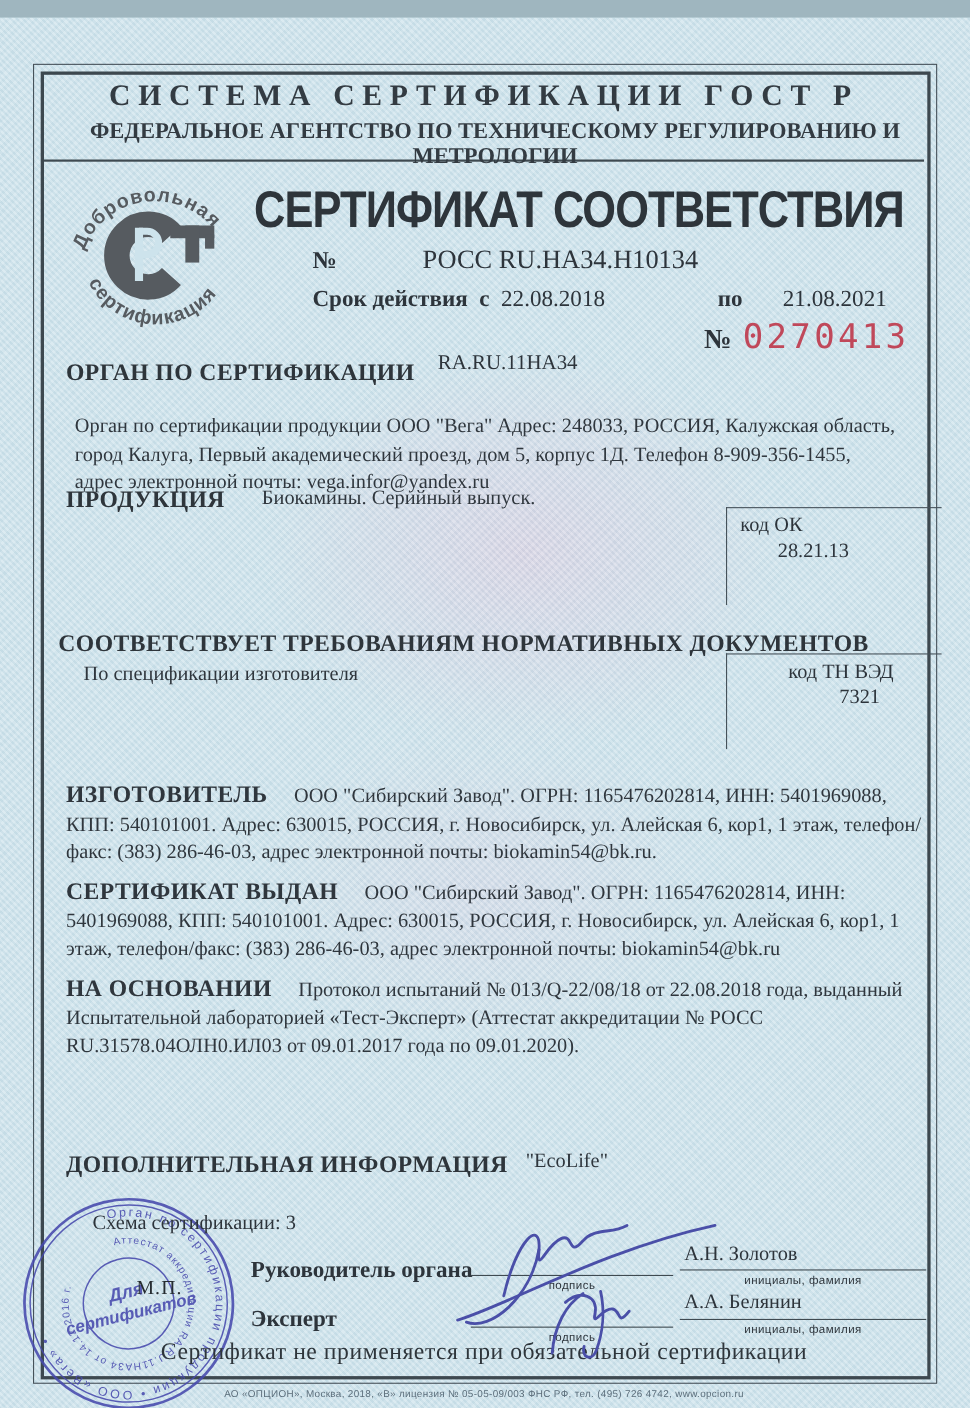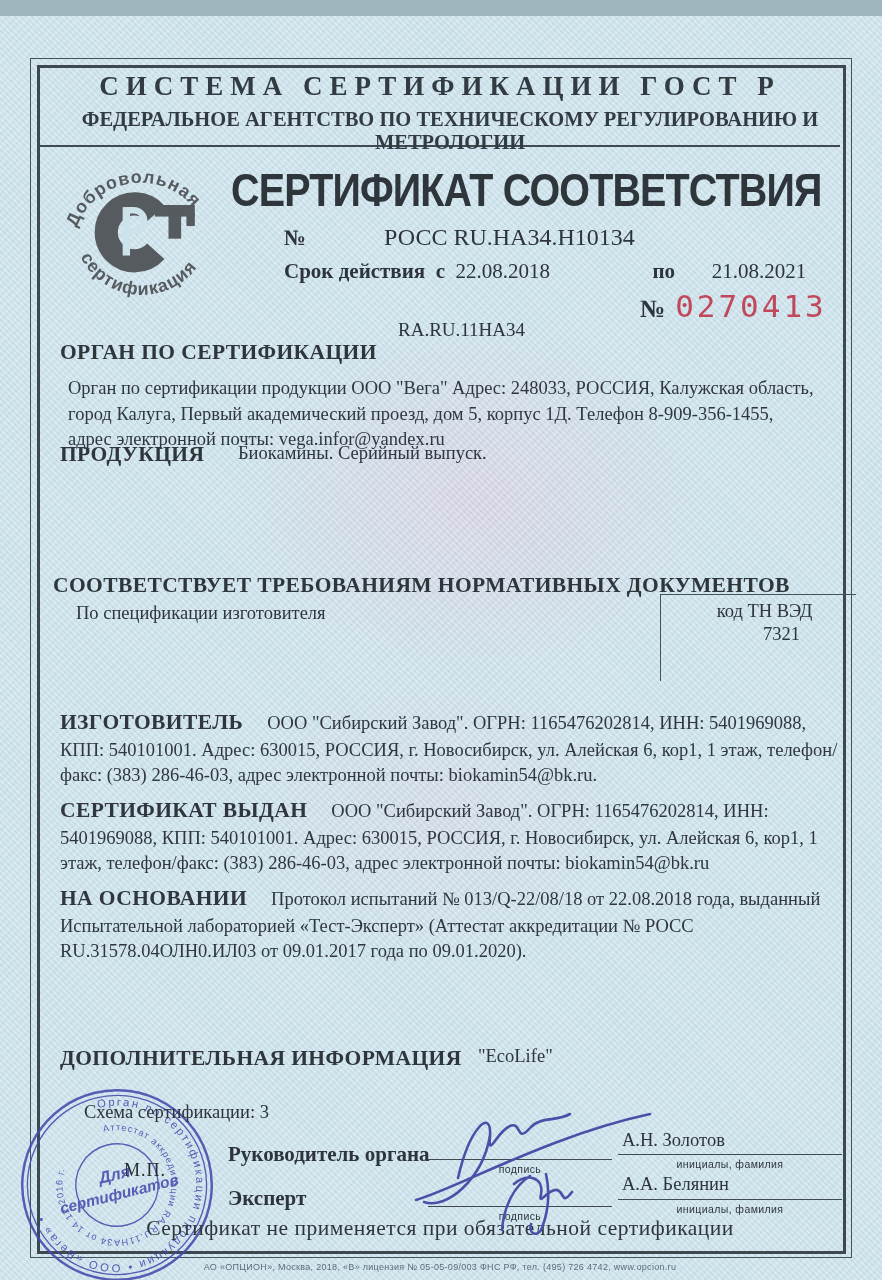--- a/index.html
+++ b/index.html
@@ -106,26 +106,30 @@
     <span style="display:inline-block;width:92px;"></span>
     <span>по</span>
     <span style="display:inline-block;width:26px;"></span>
     <span class="d">21.08.2021</span>
   </div>
 
   <div class="abs serial">
     <span class="n">№</span><span class="digits">0270413</span>
   </div>
 
-  <div class="abs seclabel z" style="left:60px;top:324px;">ОРГАН ПО СЕРТИФИКАЦИИ</div>
+  <div class="abs seclabel z" style="left:60px;top:310px;">ОРГАН ПО СЕРТИФИКАЦИИ</div>
   <div class="abs z" style="left:398px;top:303px;font-size:19px;">RA.RU.11НА34</div>
   <div class="abs body-text z" style="left:68px;top:360px;width:752px;">Орган по сертификации продукции ООО "Вега" Адрес: 248033, РОССИЯ, Калужская область, город Калуга, Первый академический проезд, дом 5, корпус 1Д. Телефон 8-909-356-1455, адрес электронной почты: vega.infor@yandex.ru</div>
 
   <div class="abs seclabel z" style="left:60px;top:426px;">ПРОДУКЦИЯ</div>
   <div class="abs body-text z" style="left:238px;top:425px;">Биокамины. Серийный выпуск.</div>
+  <div class="abs codebox" style="left:660px;top:445px;width:183px;height:82px;">
+    <div>код ОК</div>
+    <div class="cv">28.21.13</div>
+  </div>
 
   <div class="abs seclabel z" style="left:53px;top:557px;">СООТВЕТСТВУЕТ ТРЕБОВАНИЯМ НОРМАТИВНЫХ ДОКУМЕНТОВ</div>
   <div class="abs body-text z" style="left:76px;top:585px;">По спецификации изготовителя</div>
   <div class="abs codebox" style="left:660px;top:578px;width:183px;height:80px;text-align:center;">
     <div>код ТН ВЭД</div>
     <div class="cv">7321</div>
   </div>
 
   <p class="abs para body-text z" style="left:60px;top:692px;width:782px;">
     <span class="plabel">ИЗГОТОВИТЕЛЬ</span><span>ООО "Сибирский Завод". ОГРН: 1165476202814, ИНН: 5401969088, КПП: 540101001. Адрес: 630015, РОССИЯ, г. Новосибирск, ул. Алейская 6, кор1, 1 этаж, телефон/факс: (383) 286-46-03, адрес электронной почты: biokamin54@bk.ru.</span>

